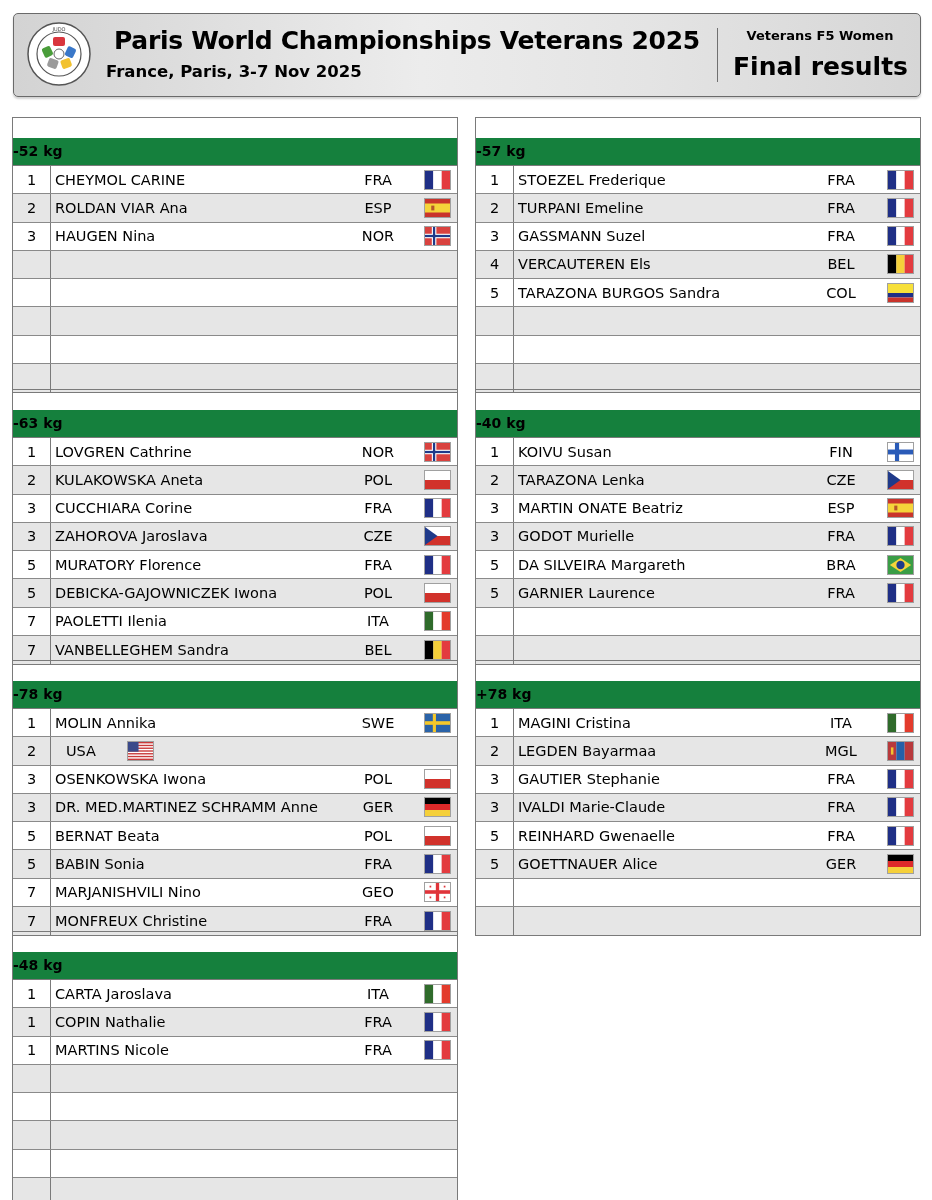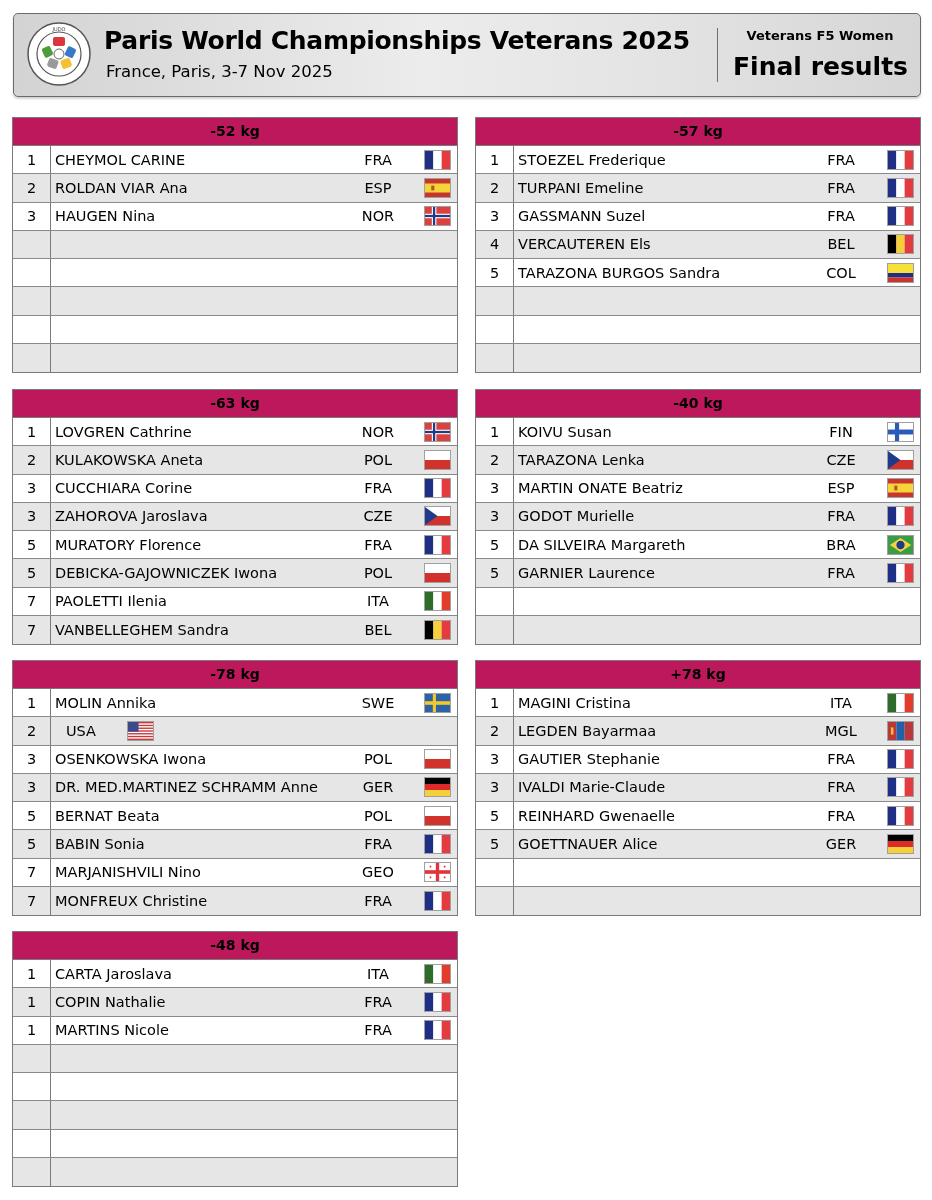--- a/index.html
+++ b/index.html
@@ -9,41 +9,41 @@
     overflow: hidden;
   }
   .header {
     position: absolute; left: 13px; top: 13px; width: 906px; height: 82px;
     border: 1px solid #6a6a6a; border-radius: 5px;
     background: linear-gradient(to right, #d3d3d3 0%, #ececec 45%, #e4e4e4 70%, #d6d6d6 100%);
     box-shadow: 0 2px 2px rgba(0,0,0,0.18);
   }
   .logo { position: absolute; left: 12px; top: 7px; width: 66px; height: 66px; }
   .title {
-    position: absolute; left: 90px; top: 12px; font-weight: bold; font-size: 25px;
+    position: absolute; left: 100px; top: 12px; font-weight: bold; font-size: 25px;
     letter-spacing: -0.3px; white-space: nowrap;
   }
   .subtitle {
-    position: absolute; left: 92px; top: 48px; font-weight: normal; font-size: 16.5px; white-space: nowrap;
+    position: absolute; left: 92px; top: 48px; font-weight: bold; font-size: 16.5px; white-space: nowrap;
   }
   .vsep { position: absolute; left: 703px; top: 14px; width: 1px; height: 54px; background: #707070; }
   .cat-line {
     position: absolute; left: 712px; top: 14px; width: 188px; text-align: center;
     font-weight: bold; font-size: 13px; white-space: nowrap;
   }
   .final-line {
     position: absolute; left: 712px; top: 38px; width: 182px; text-align: right;
     font-weight: bold; font-size: 25px; white-space: nowrap;
   }
   .tbl {
     position: absolute; width: 446px; border: 1px solid #7a7a7a; box-sizing: border-box;
   }
   .tbl-head {
-    height: 27px; background: #be185d; border-bottom: 1px solid #7a7a7a;
-    text-align: center; font-weight: bold; font-size: 14px; line-height: 27px;
+    height: 27px; background: #15803d; border-bottom: 1px solid #7a7a7a;
+    text-align: left; font-weight: bold; font-size: 14px; line-height: 27px; margin-top: 20px;
   }
   .row {
     height: 28.25px; box-sizing: border-box; border-bottom: 1px solid #8a8a8a;
     display: flex; align-items: center; font-size: 14.5px; position: relative;
   }
   .row:last-child { border-bottom: none; }
   .row.odd { background: #ffffff; }
   .row.even { background: #e6e6e6; }
   .rank {
     width: 37px; height: 100%; border-right: 1px solid #7a7a7a; text-align: center;

